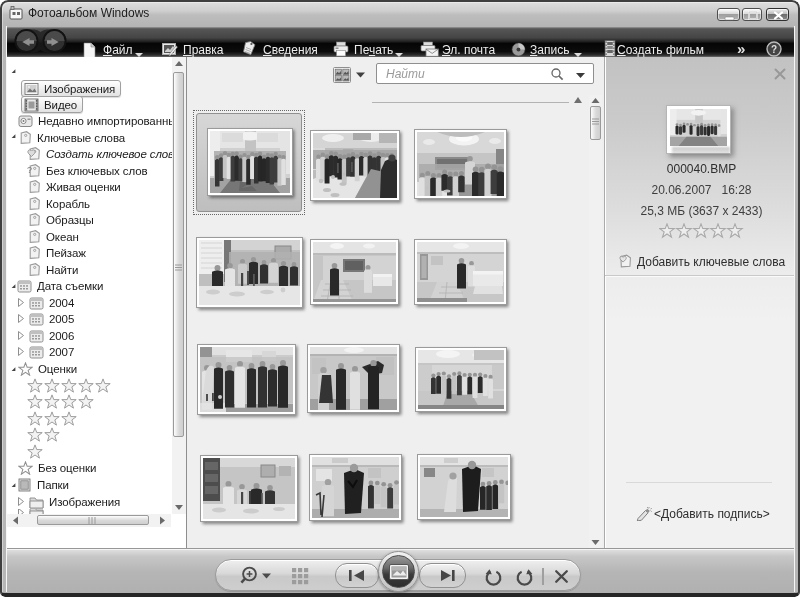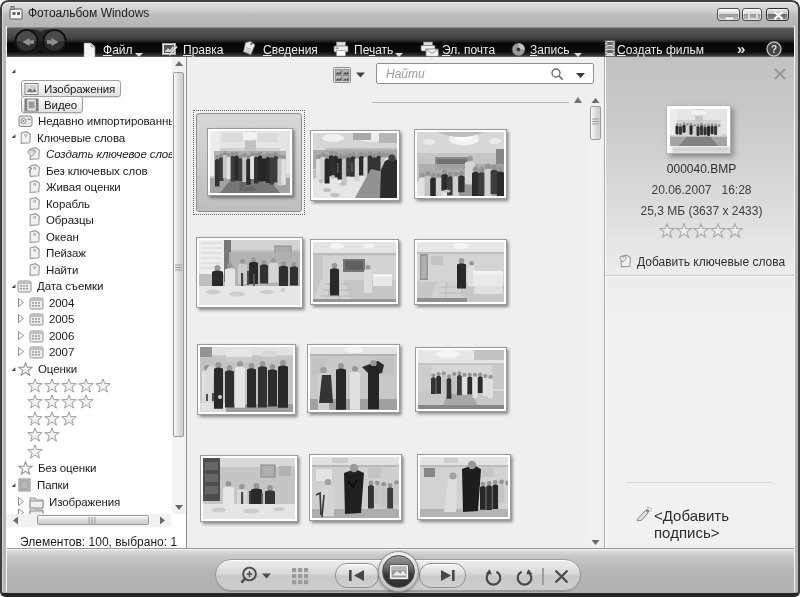--- a/index.html
+++ b/index.html
@@ -474,21 +474,20 @@
           <path d="M3 2.5 l5 4 -5 4z" fill="#6a6a6a"></path>
         </svg>
       <svg width="12" height="10" style="position:absolute;left:80px;top:2px">
           <g stroke="#9a9a9a" stroke-width="1">
             <line x1="2" y1="1" x2="2" y2="8"></line>
             <line x1="5" y1="1" x2="5" y2="8"></line>
             <line x1="8" y1="1" x2="8" y2="8"></line>
           </g>
         </svg>
     </div>
-    <div style="position:absolute;left:20px;top:478px;font-size:12px;color:#1c1c1c;white-space:nowrap;">Элементов: 100, выбрано: 1</div>
   </div>
   <div id="mainp"></div>
   <svg style="position:absolute;left:333px;top:67px" width="18" height="16" viewBox="0 0 18 16">
       <rect x="0.5" y="0.5" width="17" height="15" rx="1" fill="#f6f6f6" stroke="#8f8f8f"></rect>
       <g stroke="#6f6f6f" stroke-width=".7" fill="#b9b9b9">
         <rect x="2.2" y="2.2" width="6.2" height="5.4"></rect>
         <rect x="9.8" y="2.2" width="6.2" height="5.4"></rect>
         <rect x="2.2" y="8.6" width="6.2" height="5.4"></rect>
         <rect x="9.8" y="8.6" width="6.2" height="5.4"></rect>
       </g>
@@ -1034,21 +1033,21 @@
       </svg>
     <div style="position:absolute;left:32px;top:198px;font-size:12px;color:#2e2e2e">Добавить ключевые слова</div>
     <div style="position:absolute;left:0;top:218px;width:100%;height:1px;background:#c9c9c9"></div>
     <div style="position:absolute;left:0;top:219px;width:100%;height:1px;background:#fafafa"></div>
     <div style="position:absolute;left:21px;top:425px;width:146px;height:1px;background:#d9d9d9"></div>
     <svg style="position:absolute;left:30px;top:449px" width="18" height="15" viewBox="0 0 18 15">
         <path d="M3 12.5 L10.5 4.5 l2.6 2.2 L6.5 14.2 l-4.2 .8z" fill="#e3e3e3" stroke="#7e7e7e" stroke-width="1"></path>
         <path d="M10.5 4.5 l1.8-1.8 2.6 2.2 -1.8 1.8z" fill="#8f8f8f"></path>
         <path d="M12 1.2 l1.2 1 M15.5 4.6 l1.2 1 M14.2 1 l-0.4 1.4 M16.8 2.4 l-1.3 .6" stroke="#8f8f8f" stroke-width=".9"></path>
       </svg>
-    <div style="position:absolute;left:49px;top:450px;font-size:15px;color:#2e2e2e">&lt;Добавить подпись&gt;</div>
+    <div style="position:absolute;left:49px;top:450px;font-size:12px;color:#2e2e2e">&lt;Добавить подпись&gt;</div>
   </div>
   <div id="botbar"></div>
   <div id="pill">
     <svg style="position:absolute;left:22px;top:5px" width="34" height="23" viewBox="0 0 34 23">
         <circle cx="11.5" cy="9" r="6.4" fill="none" stroke="#4b4b4b" stroke-width="1.9"></circle>
         <line x1="8.6" y1="9" x2="14.4" y2="9" stroke="#4b4b4b" stroke-width="1.5"></line>
         <line x1="11.5" y1="6.1" x2="11.5" y2="11.9" stroke="#4b4b4b" stroke-width="1.5"></line>
         <line x1="7" y1="13.6" x2="3.4" y2="17.6" stroke="#4b4b4b" stroke-width="2.5"></line>
         <path d="M24 8.5 h9 l-4.5 5z" fill="#4b4b4b"></path>
       </svg>

